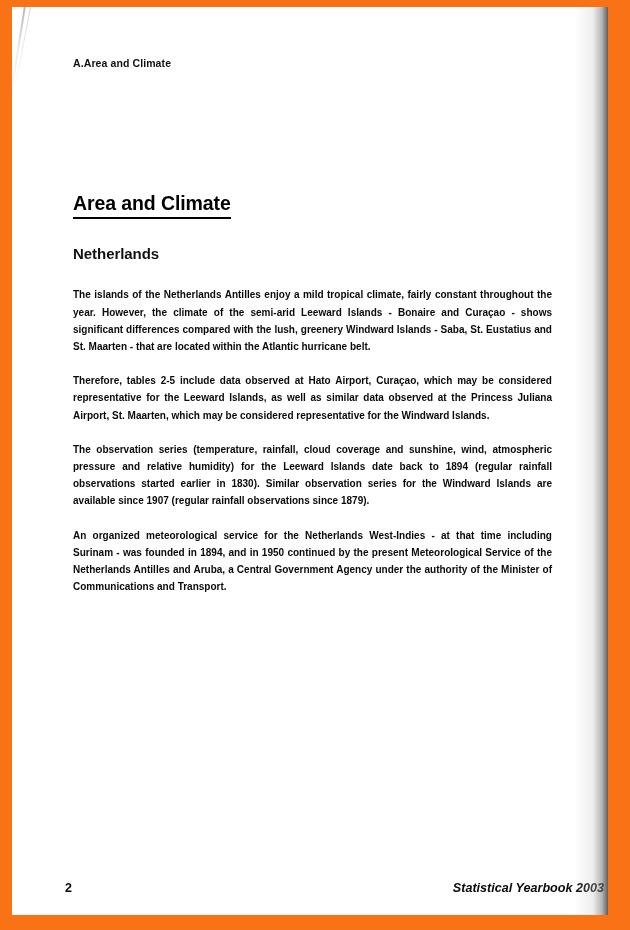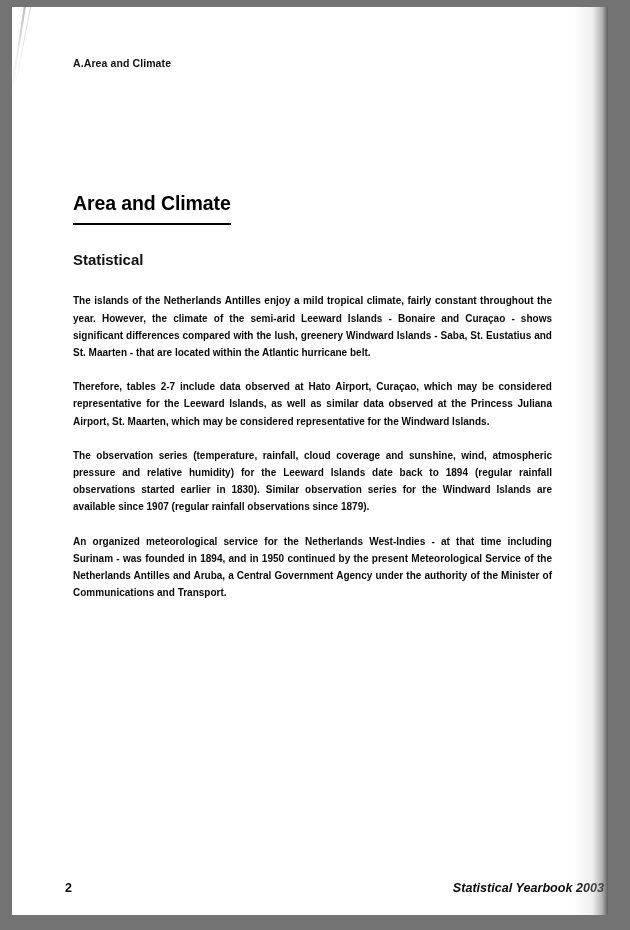--- a/index.html
+++ b/index.html
@@ -13,21 +13,21 @@
     overflow: hidden;
     background: #000000;
     font-family: "Liberation Sans", sans-serif;
   }
 
   
   #scan-backdrop {
     position: relative;
     width: 630px;
     height: 930px;
-    background: #737373;
+    background: #f97316;
   }
 
   #page-sheet {
     position: absolute;
     left: 12px;
     top: 7px;
     width: 596px;
     height: 908px;
     background: #ffffff;
     overflow: hidden;
@@ -96,21 +96,21 @@
   }
 
   #page-title {
     font-size: 19.5px;
     font-weight: bold;
     color: #000000;
     letter-spacing: -0.1px;
     margin: 0;
     display: inline-block;
     border-bottom: 2.4px solid #000000;
-    padding-bottom: 8px;
+    padding-bottom: 2px;
     line-height: 1.12;
   }
 
   #section-heading {
     font-size: 15px;
     font-weight: bold;
     color: #111111;
     margin: 27px 0 0 0;
     line-height: 1.1;
     letter-spacing: -0.05px;
@@ -166,25 +166,25 @@
 
     <div id="scan-crease"></div>
     <div id="scan-crease2"></div>
 
     <div id="running-head">A.Area and Climate</div>
 
     <div id="content-column">
 
       <h1 id="page-title">Area and Climate</h1>
 
-      <h2 id="section-heading">Statistical</h2>
+      <h2 id="section-heading">Netherlands</h2>
 
       <div id="paragraphs">
         <p class="body-paragraph">The islands of the Netherlands Antilles enjoy a mild tropical climate, fairly constant throughout the year. However, the climate of the semi-arid Leeward Islands - Bonaire and Curaçao - shows significant differences compared with the lush, greenery Windward Islands - Saba, St. Eustatius and St. Maarten - that are located within the Atlantic hurricane belt.</p>
-        <p class="body-paragraph">Therefore, tables 2-7 include data observed at Hato Airport, Curaçao, which may be considered representative for the Leeward Islands, as well as similar data observed at the Princess Juliana Airport, St. Maarten, which may be considered representative for the Windward Islands.</p>
+        <p class="body-paragraph">Therefore, tables 2-5 include data observed at Hato Airport, Curaçao, which may be considered representative for the Leeward Islands, as well as similar data observed at the Princess Juliana Airport, St. Maarten, which may be considered representative for the Windward Islands.</p>
         <p class="body-paragraph">The observation series (temperature, rainfall, cloud coverage and sunshine, wind, atmospheric pressure and relative humidity) for the Leeward Islands date back to 1894 (regular rainfall observations started earlier in 1830). Similar observation series for the Windward Islands are available since 1907 (regular rainfall observations since 1879).</p>
         <p class="body-paragraph">An organized meteorological service for the Netherlands West-Indies - at that time including Surinam - was founded in 1894, and in 1950 continued by the present Meteorological Service of the Netherlands Antilles and Aruba, a Central Government Agency under the authority of the Minister of Communications and Transport.</p>
       </div>
 
     </div>
 
     <div id="page-footer">
       <span id="footer-page-number">2</span>
       <span id="footer-publication">Statistical Yearbook 2003</span>
     </div>

